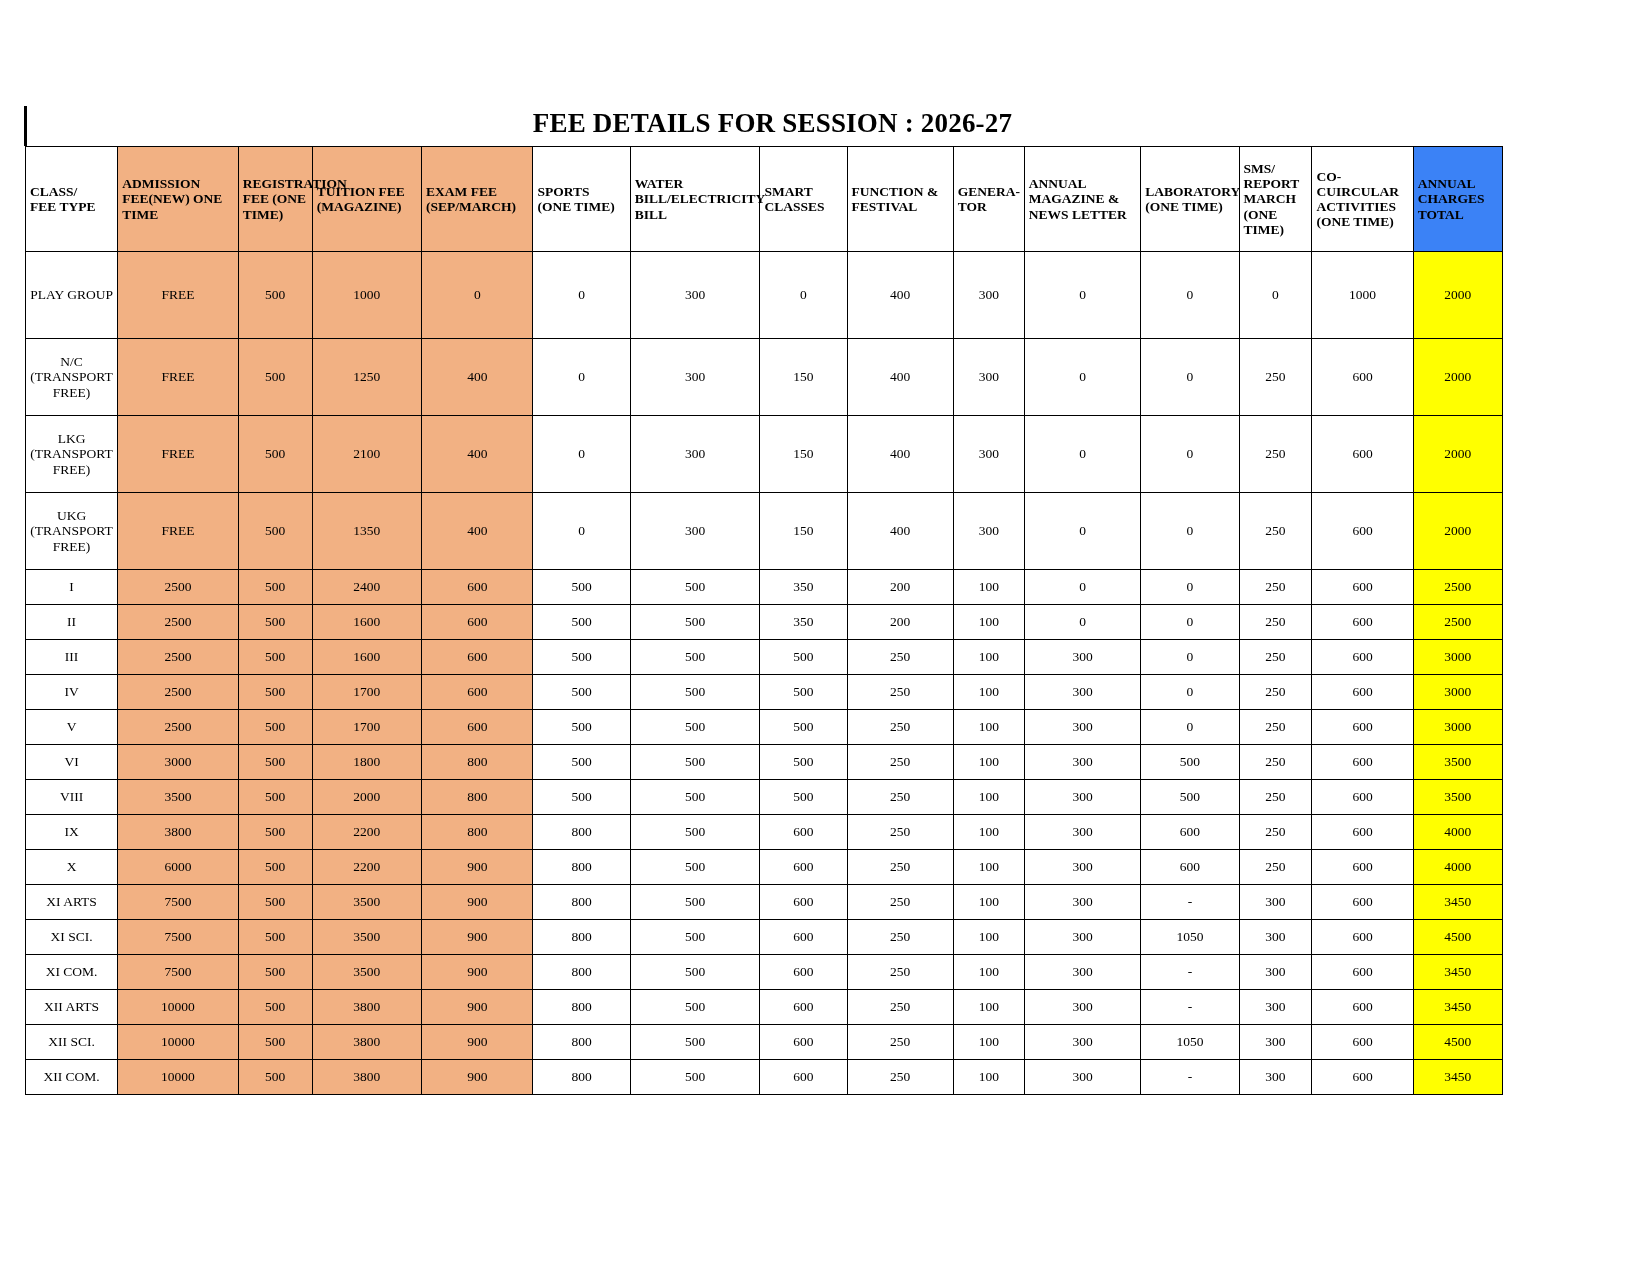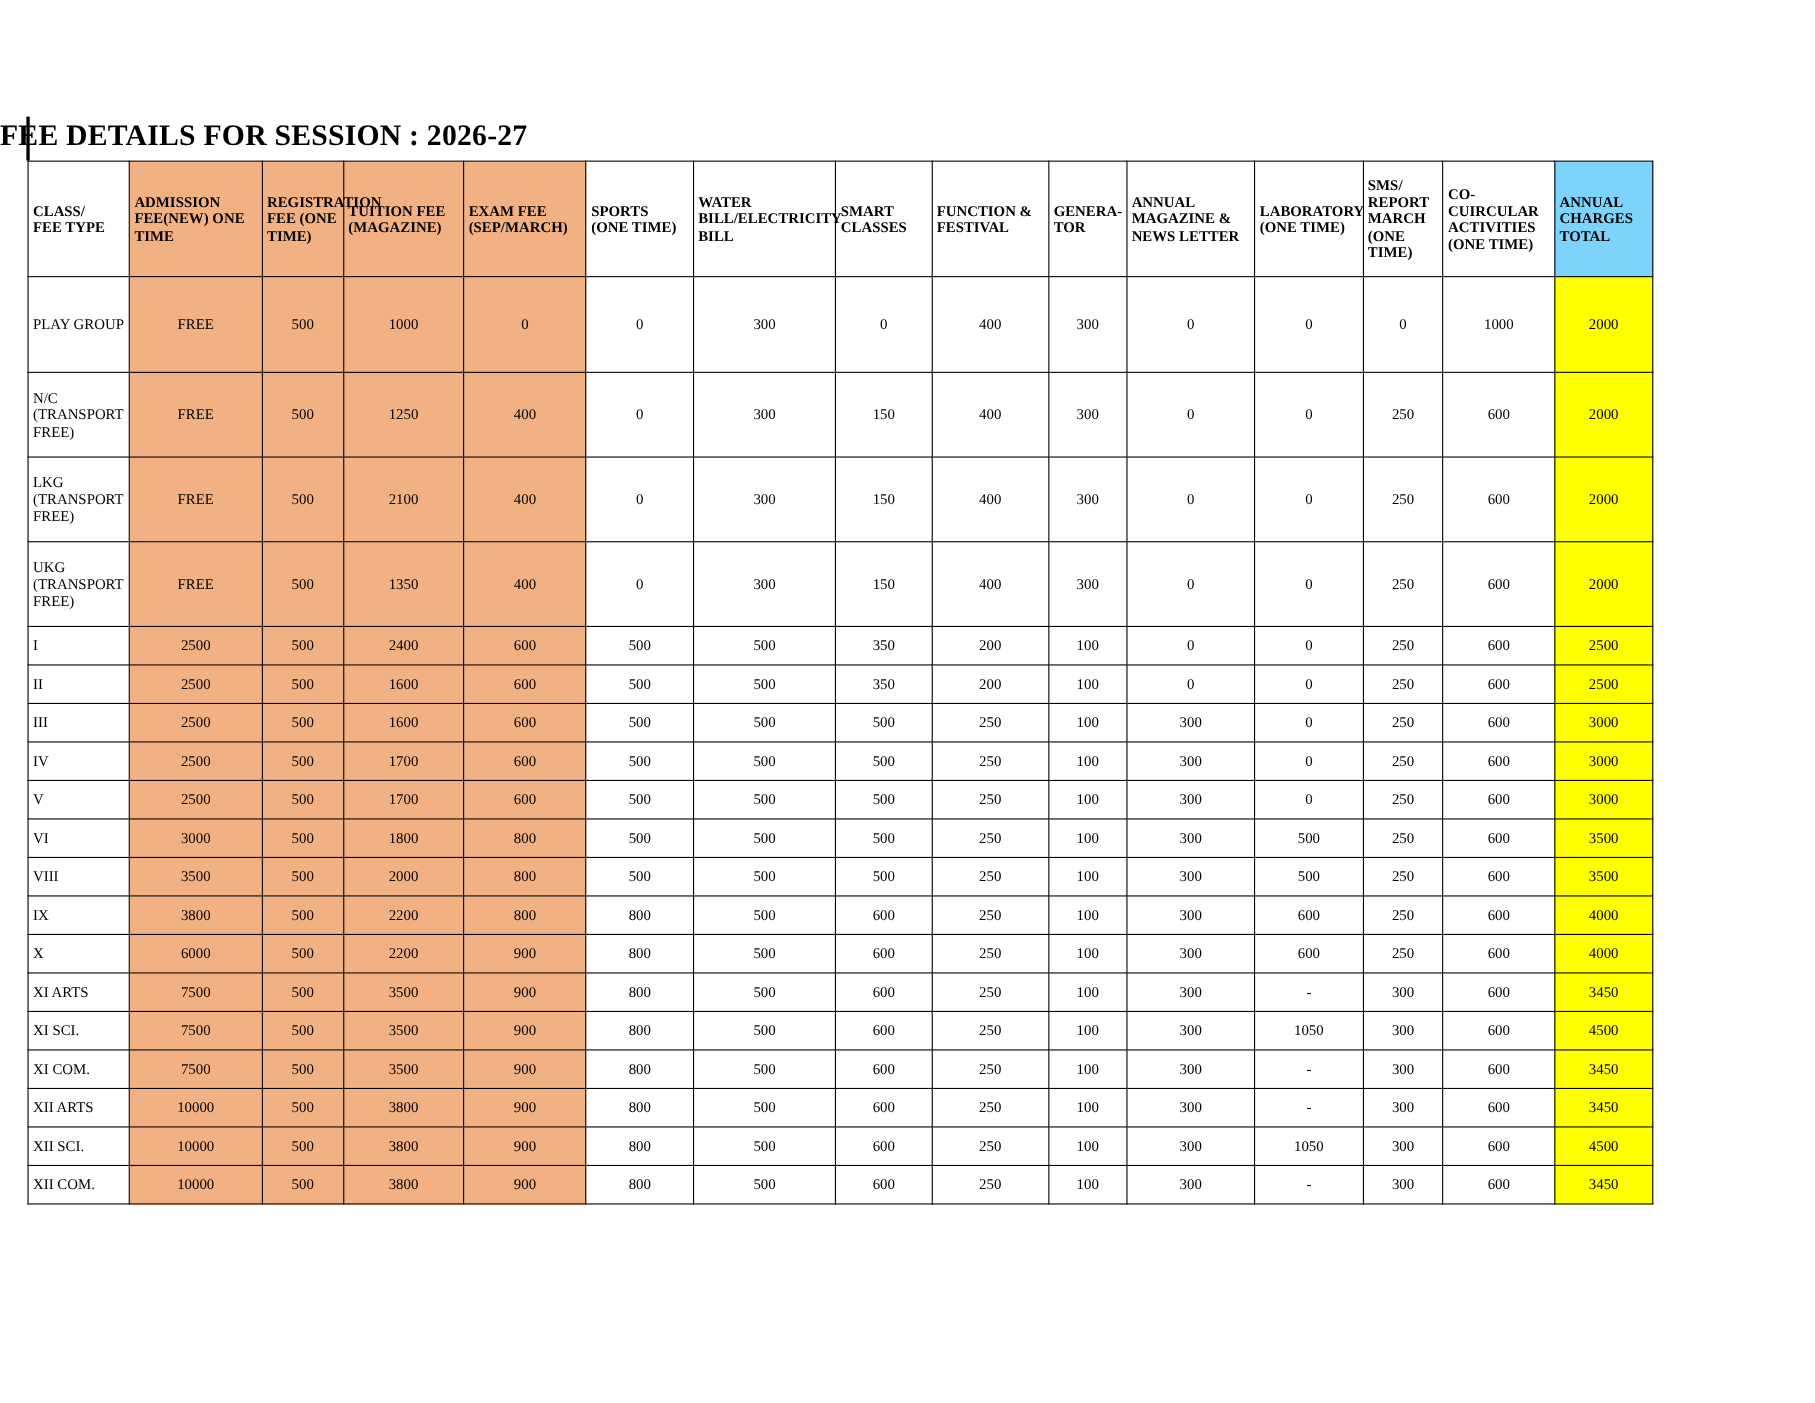--- a/index.html
+++ b/index.html
@@ -28,21 +28,21 @@
     top: 106px;
     width: 3px;
     height: 40px;
     background: #000000;
   }
   .title {
     position: absolute;
     left: 0;
     top: 108px;
     width: 1545px;
-    text-align: left;
+    text-align: center;
     font-size: 27px;
     font-weight: bold;
     letter-spacing: 0.2px;
     color: #000000;
     font-family: "Liberation Serif", "DejaVu Serif", serif;
   }
   table.fee {
     position: absolute;
     left: 25px;
     top: 146px;
@@ -75,25 +75,26 @@
   }
   th.h-peach {
     background: #f2b183;
     text-align: left;
   }
   th.h-white {
     background: #ffffff;
     text-align: left;
   }
   th.h-yellow {
-    background: #7dd3fc;
+    background: #3b82f6;
     text-align: left;
   }
   
   td.rowlabel {
+    text-align: center;
     font-weight: bold;
     background: #ffffff;
     line-height: 1.14;
     font-size: 13.5px;
   }
   td.peach {
     background: #f2b183;
     text-align: center;
   }
   td.plain {

